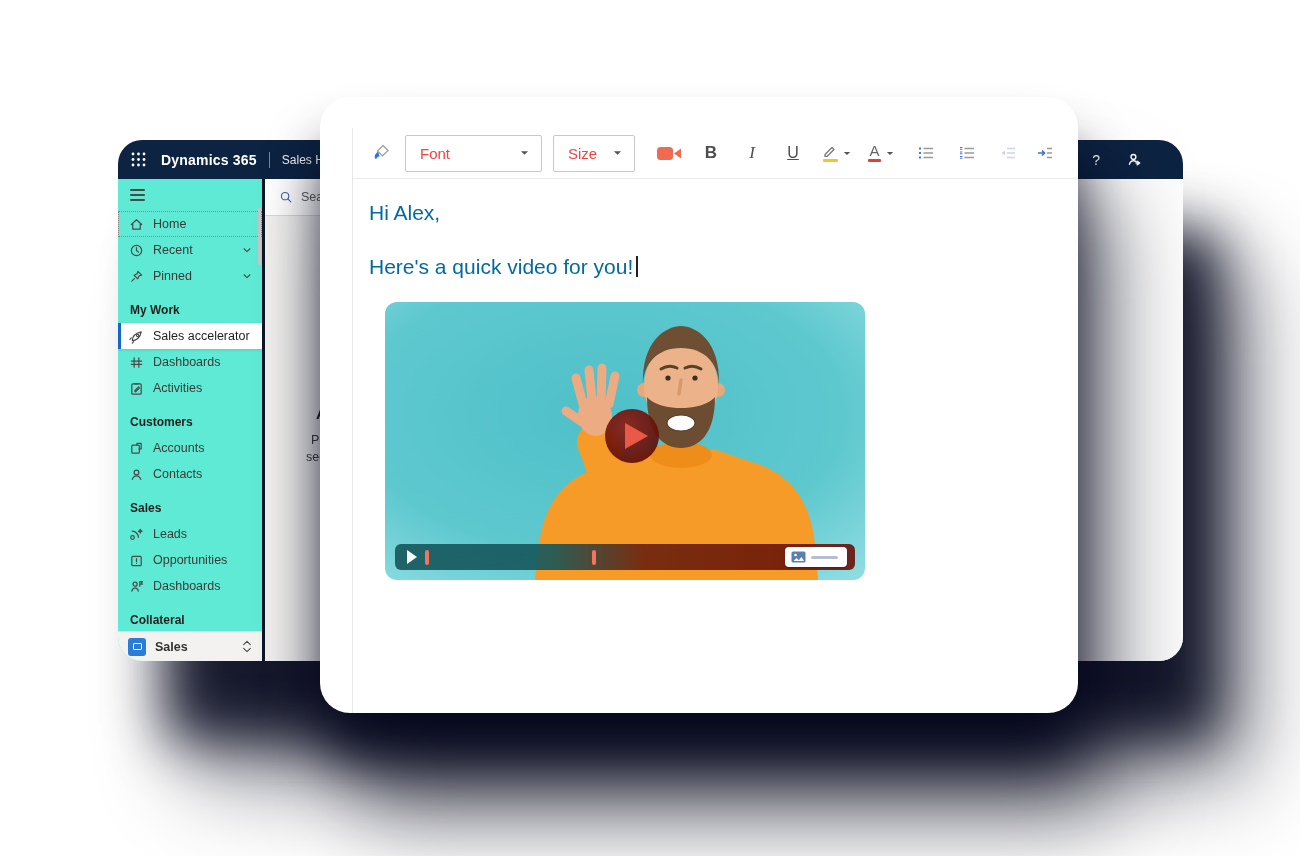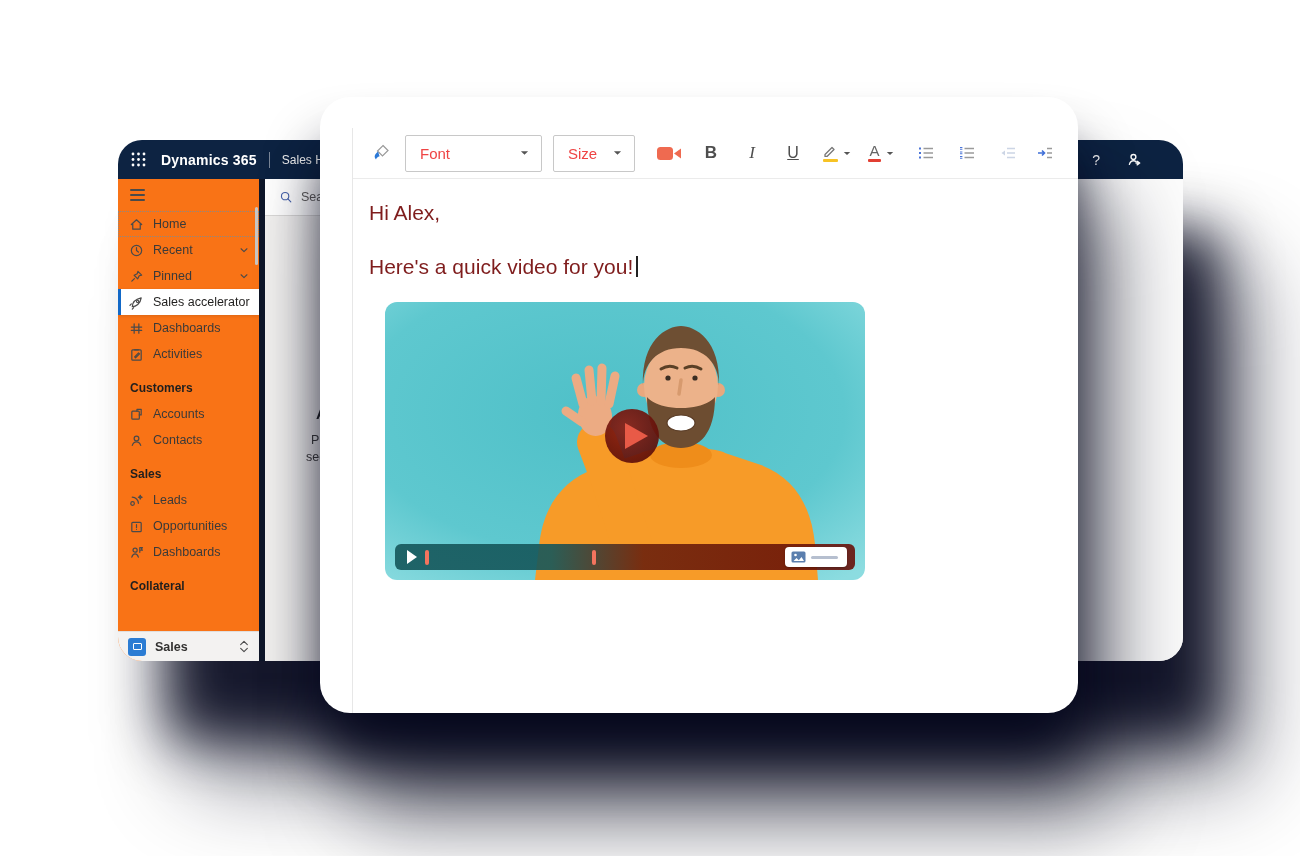--- a/index.html
+++ b/index.html
@@ -16,21 +16,21 @@
   .waffle { width:17px; height:17px; margin-right:14px; }
   .brand { font-size:14px; font-weight:bold; letter-spacing:.2px; }
   .hdr-divider { width:1px; height:16px; background:rgba(255,255,255,.45); margin:0 12px; }
   .appname { font-size:12px; color:#f0f0f0; }
   .hdr-spacer { flex:1; }
   .hdr-right { display:flex; align-items:center; gap:26px; margin-right:14px; }
   .hdr-help { font-size:14px; color:#fff; }
   .dyn-body { display:flex; height:482px; border-radius:0 0 24px 24px; overflow:hidden; }
 
   
-  .sidebar { position:relative; width:147px; background:#f97316; border-right:6px solid #0f172a;
+  .sidebar { position:relative; width:147px; background:#5eead4; border-right:3px solid #0f172a;
     padding-top:6px; flex-shrink:0; }
   .hamburger { width:15px; margin:4px 0 10px 12px; }
   .hamburger div { height:2px; background:#4a4a4a; margin-bottom:3px; border-radius:1px; }
   .nav-item { display:flex; align-items:center; height:26px; padding-left:11px; cursor:pointer;
     color:#3b3a39; font-size:12.5px; }
   .nav-item .nicon { width:15px; height:15px; margin-right:9px; display:inline-flex; flex-shrink:0; }
   .nav-item .chev { margin-left:auto; margin-right:10px; display:inline-flex; }
   .nav-item.focus-ring { outline:1px dotted #8a8886; outline-offset:-1px; }
   .nav-item.selected { background:#fff; border-left:3px solid #1168c7; padding-left:8px;
     box-shadow:0 1px 3px rgba(0,0,0,.12); color:#201f1e; }
@@ -69,21 +69,21 @@
   .dd-size { width:82px; margin-left:-6px; }
   .dd .lbl { flex:1; }
   .tb-letter { font-size:17px; color:#4e4e4e; width:24px; }
   .tb-italic { font-family:"Liberation Serif", serif; font-style:italic; }
   .tb-underline { text-decoration:underline; font-size:16px; }
   .stacked { display:inline-flex; flex-direction:column; align-items:center; gap:2px; }
   .color-bar { width:15px; height:3px; border-radius:1px; }
   .with-caret { display:inline-flex; align-items:center; gap:5px; }
   .faded { opacity:.45; }
 
-  .editor-body { padding:20px 0 0 16px; font-size:21px; color:#7f1d1d; }
+  .editor-body { padding:20px 0 0 16px; font-size:21px; color:#0369a1; }
   .editor-body p { line-height:27px; }
   .editor-body p + p { margin-top:27px; }
   .cursor { display:inline-block; width:1.5px; height:21px; background:#222; margin-left:3px; vertical-align:-3px; }
 
   
   .video { position:relative; width:480px; height:278px; margin:22px 0 0 16px; border-radius:12px; overflow:hidden; }
   .video svg.scene { display:block; }
   .video-bar { position:absolute; left:10px; right:10px; bottom:10px; height:26px; border-radius:6px;
     display:flex; align-items:center;
     background:linear-gradient(90deg, rgba(21,87,91,.9) 0%, rgba(21,87,91,.9) 34%, rgba(104,30,12,.88) 54%, rgba(104,12,5,.88) 100%); }
@@ -170,20 +170,21 @@
               </svg>
             </span>
           <span>Pinned</span>
           <span class="chev">
             <svg class="ic" width="10" height="10" viewBox="0 0 12 12">
                 <path d="M2.5 4.5L6 8l3.5-3.5"></path>
               </svg>
             </span>
         </div>
 
+        <div class="nav-section">My Work</div>
         <div class="nav-item selected">
           <span class="nicon">
             <svg class="ic" width="15" height="15" viewBox="0 0 16 16">
                 <path d="M3.5 12.5c0-4 3-8 9.5-9.5-1 6.5-5.5 9.5-9.5 9.5z"></path>
                 <circle cx="9.2" cy="6.8" r="1.2"></circle>
                 <path d="M2.5 9.5L1 11M5 13.5L3.5 15"></path>
               </svg>
             </span>
           <span>Sales accelerator</span>
         </div>

